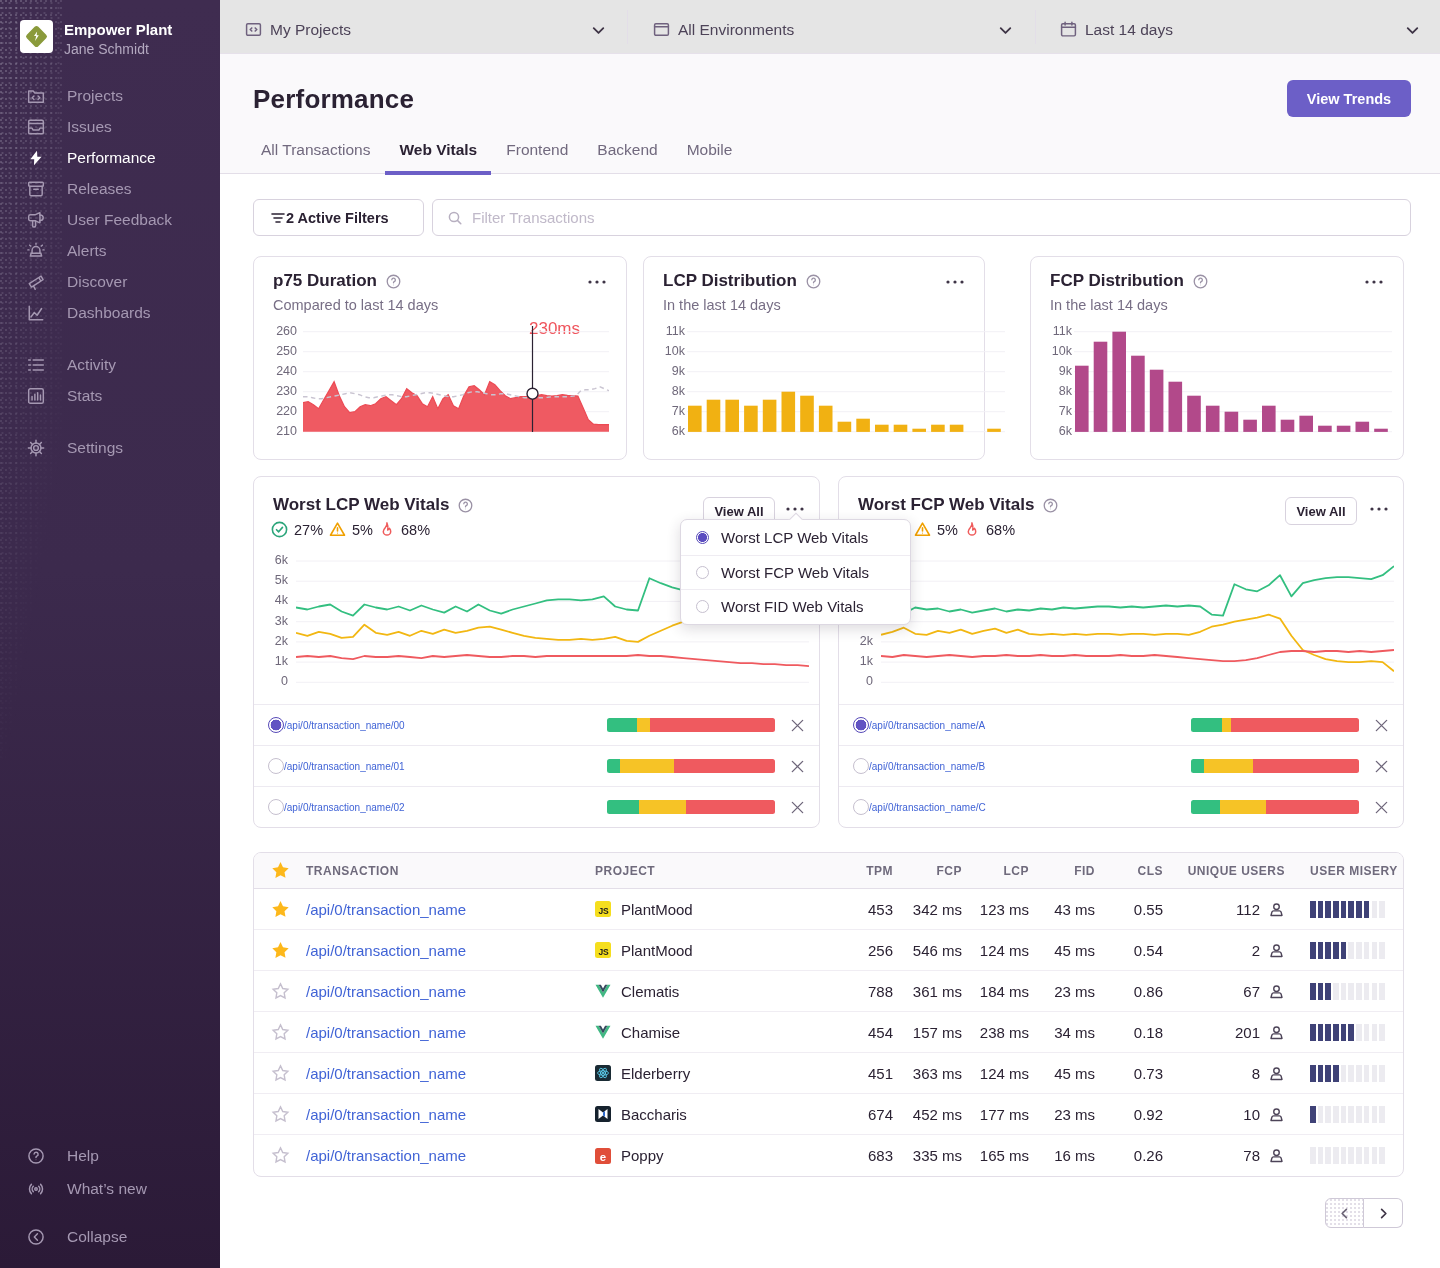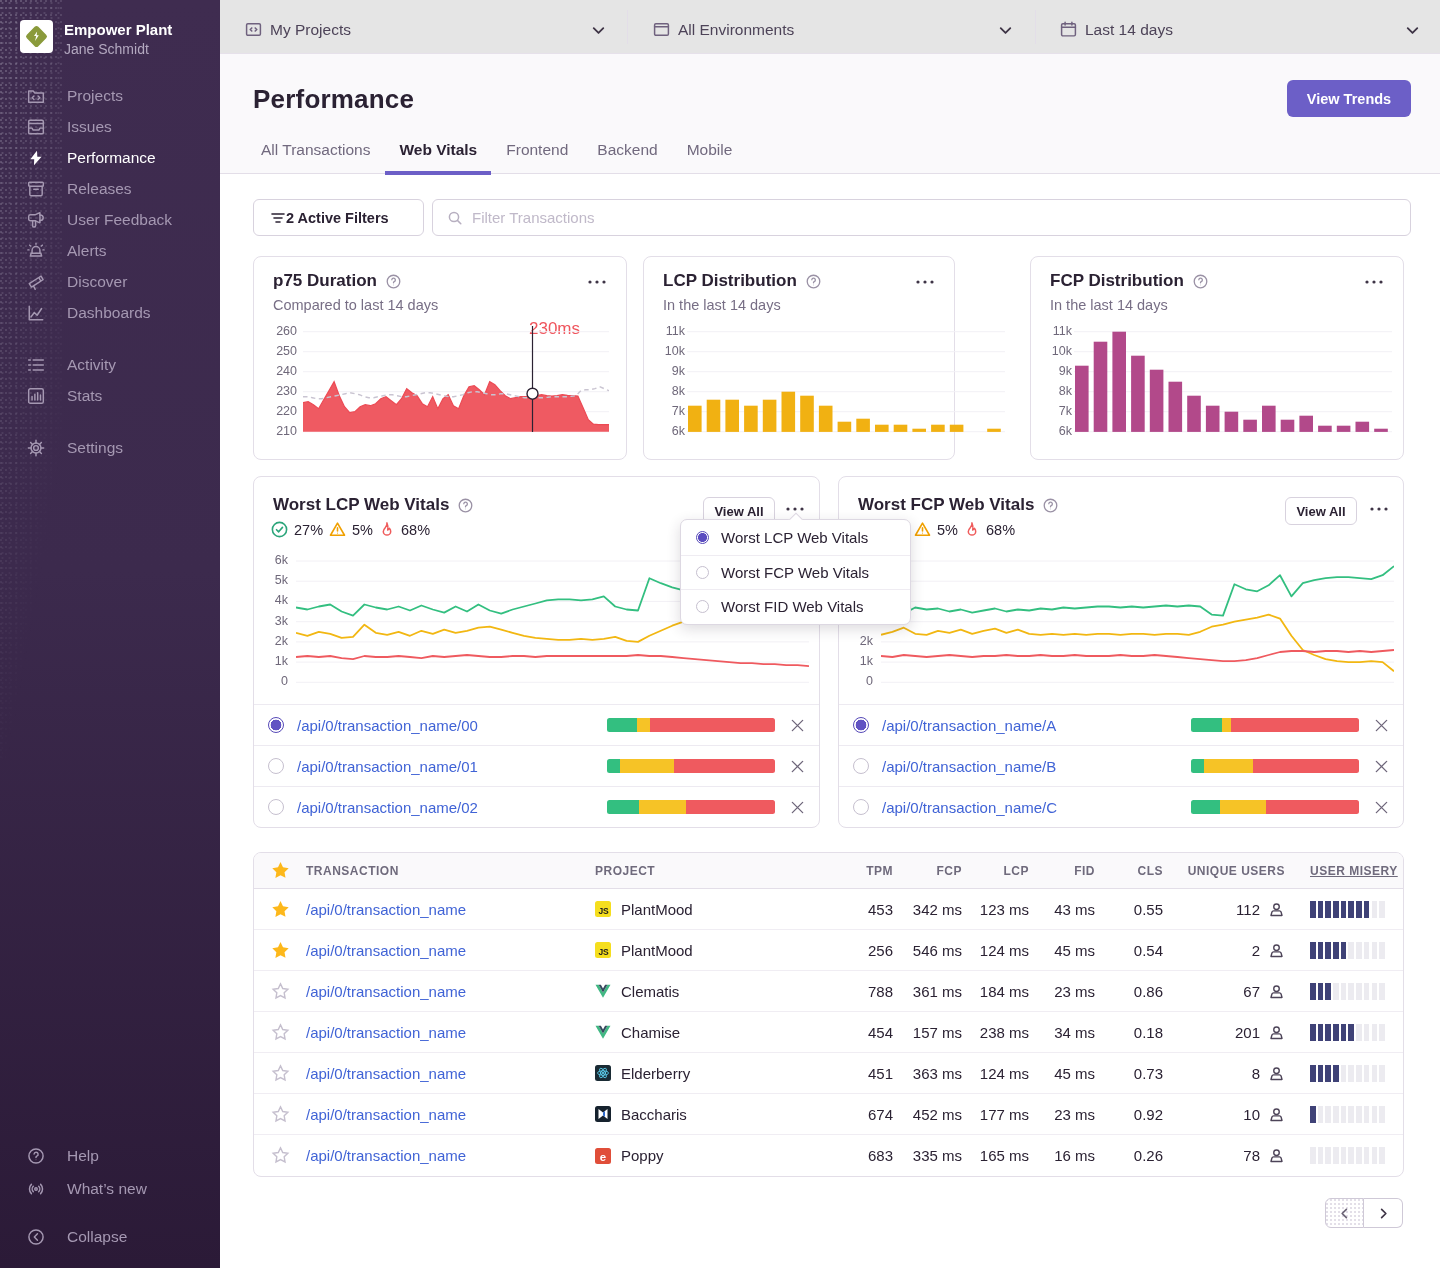--- a/index.html
+++ b/index.html
@@ -49,21 +49,21 @@
 .ylab { position:absolute; font-size:12.5px; color:#6F687A; width:34px; text-align:right; z-index:3; }
 .wv-ylab { position:absolute; left:8px; font-size:12.5px; color:#6F687A; width:26px; text-align:right; }
 .red { color:#EF545C; }
 .pct { position:absolute; display:flex; align-items:center; gap:6px; font-size:14.5px; color:#2B2233; }
 .btn-viewall { position:absolute; width:72px; height:28px; background:#fff; border:1px solid #D8D2DE;
   border-radius:6px; display:flex; align-items:center; justify-content:center; font-size:13px; font-weight:bold; color:#2B2233; }
 .vrow { height:41px; border-top:1px solid #EDEAF1; display:flex; align-items:center; padding:0 14px; }
 .radio { width:16px; height:16px; border-radius:50%; border:1px solid #C6C0CF; background:#fff; flex:0 0 auto; display:inline-block; }
 .radio.sel { border:1px solid #574AB8; background:radial-gradient(circle,#6153C3 0 5.2px,#fff 5.6px); }
 .lnk { color:#4063D6; }
-.vlnk { font-size:15px; margin-left:13px; flex:1 1 auto; }
+.vlnk { font-size:10px; flex:1 1 auto; }
 .vbar { width:168px; height:14px; border-radius:2.5px; overflow:hidden; display:flex; flex:0 0 auto; margin-right:15px; }
 .vbar span { height:14px; display:block; }
 .vx { width:15px; height:15px; }
 #menu { position:absolute; left:680px; top:519px; width:231px; background:#fff; border:1px solid #DDD8E2;
   border-radius:7px; box-shadow:0 4px 14px rgba(43,34,51,0.16); z-index:50; }
 .mitem { height:34.6px; display:flex; align-items:center; gap:12px; padding-left:15px; font-size:15px;
   color:#2B2233; border-top:1px solid #EFECF2; }
 .mitem:first-child { border-top:none; }
 .mitem .radio { width:13px; height:13px; }
 .mitem .radio.sel { background:radial-gradient(circle,#5B4CC0 0 4.3px,#fff 4.7px); }
@@ -75,21 +75,21 @@
 .thead { height:36px; background:#FAF9FB; border-bottom:1px solid #E3DEE8; display:flex; align-items:center;
   font-size:12px; font-weight:bold; color:#6F6A7C; letter-spacing:0.5px; }
 .trow { height:41px; border-bottom:1px solid #F0EDF3; display:flex; align-items:center; font-size:15px; color:#2B2233; }
 .trow:last-child { border-bottom:none; }
 .c-star { width:52px; padding-left:17px; display:flex; align-items:center; }
 .c-tx { width:289px; }
 .c-proj { width:265px; display:flex; align-items:center; gap:10px; }
 .c-num { text-align:right; }
 .c-tpm { width:33px; } .c-fcp { width:69px; } .c-lcp { width:67px; } .c-fid { width:66px; } .c-cls { width:68px; }
 .c-uu { width:122px; display:flex; align-items:center; justify-content:flex-end; gap:8px; }
-.c-mis { margin-left:25px; display:flex; gap:2.2px;text-decoration:underline; }
+.c-mis { margin-left:25px; display:flex; gap:2.2px; }
 .mbar { width:5.5px; height:17px; display:inline-block; }
 .pagin { position:absolute; left:1325px; top:1198px; display:flex; }
 .pbtn { width:39px; height:30px; background:#fff; border:1px solid #CFC9D7; display:flex; align-items:center; justify-content:center; }
 .pbtn.l { background-image:radial-gradient(circle at 1px 1px, #E3DFE8 0.8px, transparent 1px); background-size:4px 4px; }
 .pbtn.l { border-radius:6px 0 0 6px; }
 .pbtn.r { border-radius:0 6px 6px 0; border-left:none; }
 </style></head>
 <body>
 
 <div id="sidebar">
@@ -292,21 +292,21 @@
     <line x1="0" y1="65.7" x2="306" y2="65.7" stroke="#F2F0F5"></line>
     <line x1="0" y1="85.7" x2="306" y2="85.7" stroke="#F2F0F5"></line>
     <line x1="0" y1="105.7" x2="306" y2="105.7" stroke="#F2F0F5"></line>
   <path d="M0.0,105.7 L0.0,76.7 L5.2,75.7 L10.4,78.7 L15.6,82.7 L20.7,73.7 L25.9,64.7 L31.1,55.7 L36.3,69.7 L41.5,80.7 L46.7,86.7 L51.9,85.7 L57.1,80.7 L62.2,78.7 L67.4,79.7 L72.6,77.7 L77.8,72.7 L83.0,70.7 L88.2,74.7 L93.4,78.7 L98.5,72.7 L103.7,62.7 L108.9,66.7 L114.1,69.7 L119.3,77.7 L124.5,80.7 L129.7,70.7 L134.8,82.7 L140.0,72.7 L145.2,68.7 L150.4,79.7 L155.6,82.7 L160.8,69.7 L166.0,60.7 L171.2,59.7 L176.3,63.7 L181.5,68.7 L186.7,55.7 L191.9,58.7 L197.1,64.7 L202.3,69.7 L207.5,72.7 L212.6,71.7 L217.8,70.7 L223.0,70.7 L228.2,70.7 L233.4,69.7 L238.6,68.7 L243.8,69.7 L248.9,70.1 L254.1,69.7 L259.3,68.7 L264.5,69.3 L269.7,69.7 L274.9,70.1 L280.1,81.7 L285.3,93.7 L290.4,98.1 L295.6,98.7 L300.8,98.7 L306.0,98.7 L306.0,105.7 Z" fill="#EF5A62"></path>
   <polyline points="0.0,76.7 5.2,75.7 10.4,78.7 15.6,82.7 20.7,73.7 25.9,64.7 31.1,55.7 36.3,69.7 41.5,80.7 46.7,86.7 51.9,85.7 57.1,80.7 62.2,78.7 67.4,79.7 72.6,77.7 77.8,72.7 83.0,70.7 88.2,74.7 93.4,78.7 98.5,72.7 103.7,62.7 108.9,66.7 114.1,69.7 119.3,77.7 124.5,80.7 129.7,70.7 134.8,82.7 140.0,72.7 145.2,68.7 150.4,79.7 155.6,82.7 160.8,69.7 166.0,60.7 171.2,59.7 176.3,63.7 181.5,68.7 186.7,55.7 191.9,58.7 197.1,64.7 202.3,69.7 207.5,72.7 212.6,71.7 217.8,70.7 223.0,70.7 228.2,70.7 233.4,69.7 238.6,68.7 243.8,69.7 248.9,70.1 254.1,69.7 259.3,68.7 264.5,69.3 269.7,69.7 274.9,70.1 280.1,81.7 285.3,93.7 290.4,98.1 295.6,98.7 300.8,98.7 306.0,98.7" fill="none" stroke="#EC4A54" stroke-width="1.2"></polyline>
   <polyline points="0.0,70.7 4.7,70.7 9.4,71.7 14.1,72.7 18.8,72.7 23.5,71.7 28.2,70.7 33.0,69.7 37.7,68.7 42.4,67.7 47.1,66.7 51.8,67.7 56.5,68.7 61.2,70.7 65.9,71.7 70.6,71.7 75.3,70.7 80.0,69.7 84.7,68.7 89.4,68.7 94.2,69.7 98.9,70.7 103.6,70.7 108.3,69.7 113.0,68.7 117.7,67.7 122.4,66.7 127.1,66.7 131.8,67.7 136.5,68.7 141.2,69.7 145.9,70.7 150.6,70.7 155.4,69.7 160.1,68.7 164.8,66.7 169.5,65.7 174.2,65.7 178.9,66.7 183.6,67.7 188.3,68.7 193.0,68.7 197.7,67.7 202.4,67.7 207.1,68.7 211.8,69.7 216.6,70.7 221.3,71.7 226.0,71.7 230.7,71.7 235.4,71.7 240.1,71.7 244.8,71.3 249.5,70.7 254.2,70.7 258.9,70.7 263.6,70.7 268.3,70.3 273.0,69.7 277.8,64.7 282.5,63.7 287.2,63.7 291.9,62.7 296.6,60.7 301.3,62.7 306.0,64.7" fill="none" stroke="#C9C4D1" stroke-width="1.4" stroke-dasharray="4.5 3.5"></polyline>
   <line x1="229.5" y1="0" x2="229.5" y2="106" stroke="#2B2233" stroke-width="1.2"></line>
   <circle cx="229.5" cy="67.7" r="5.5" fill="#fff" stroke="#2B2233" stroke-width="1.4"></circle>
 </svg>
 
-<div class="card" style="left:643px; top:256px; width:312px; height:204px;text-align:right;">
+<div class="card" style="left:643px; top:256px; width:342px; height:204px;text-align:right;">
   <div class="card-title">LCP Distribution <svg width="15" height="15" viewBox="0 0 16 16" fill="none" stroke="#9A91A5" stroke-width="1.4" stroke-linecap="round">
         <circle cx="8" cy="8" r="6.7"></circle>
         <path d="M6.2 6.1a1.9 1.9 0 1 1 2.6 2c-.6.2-.8.6-.8 1.1v.2"></path>
         <circle cx="8" cy="11.6" r="0.5" fill="#9A91A5" stroke="none"></circle>
       </svg></div>
   <div class="card-dots" style="right:18px; top:17px;"><svg width="22" height="16" viewBox="0 0 22 16" fill="#3E3446">
         <circle cx="4" cy="8" r="1.6"></circle>
         <circle cx="11" cy="8" r="1.6"></circle>
         <circle cx="18" cy="8" r="1.6"></circle>
       </svg></div>

